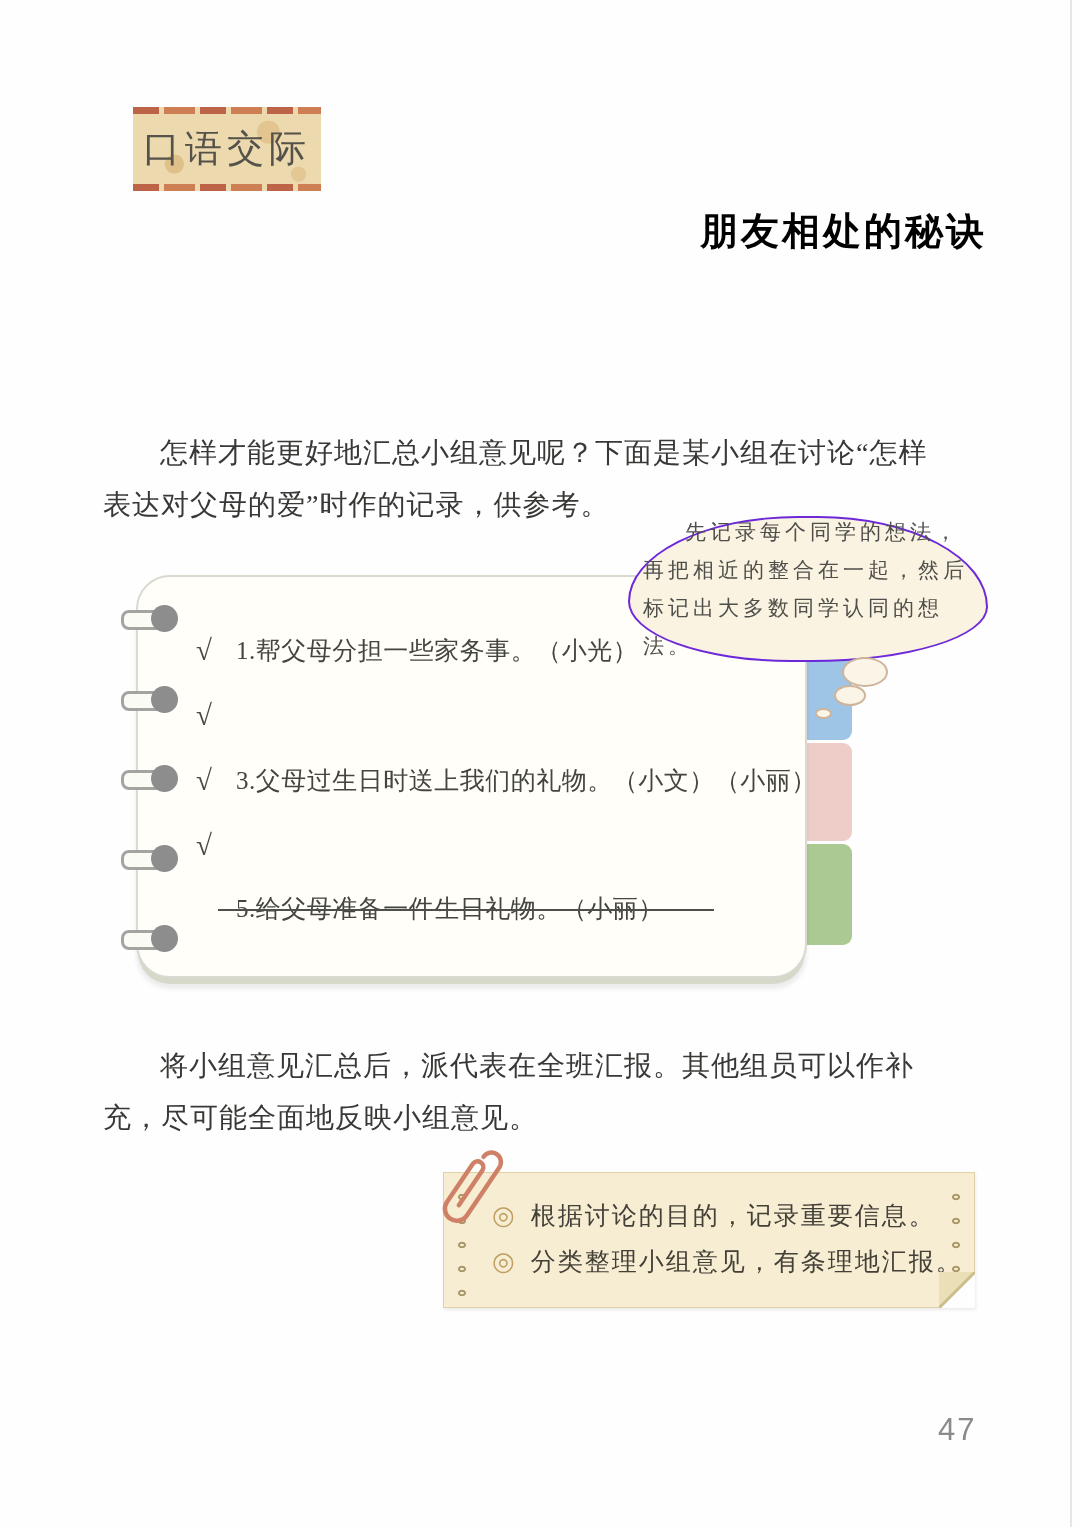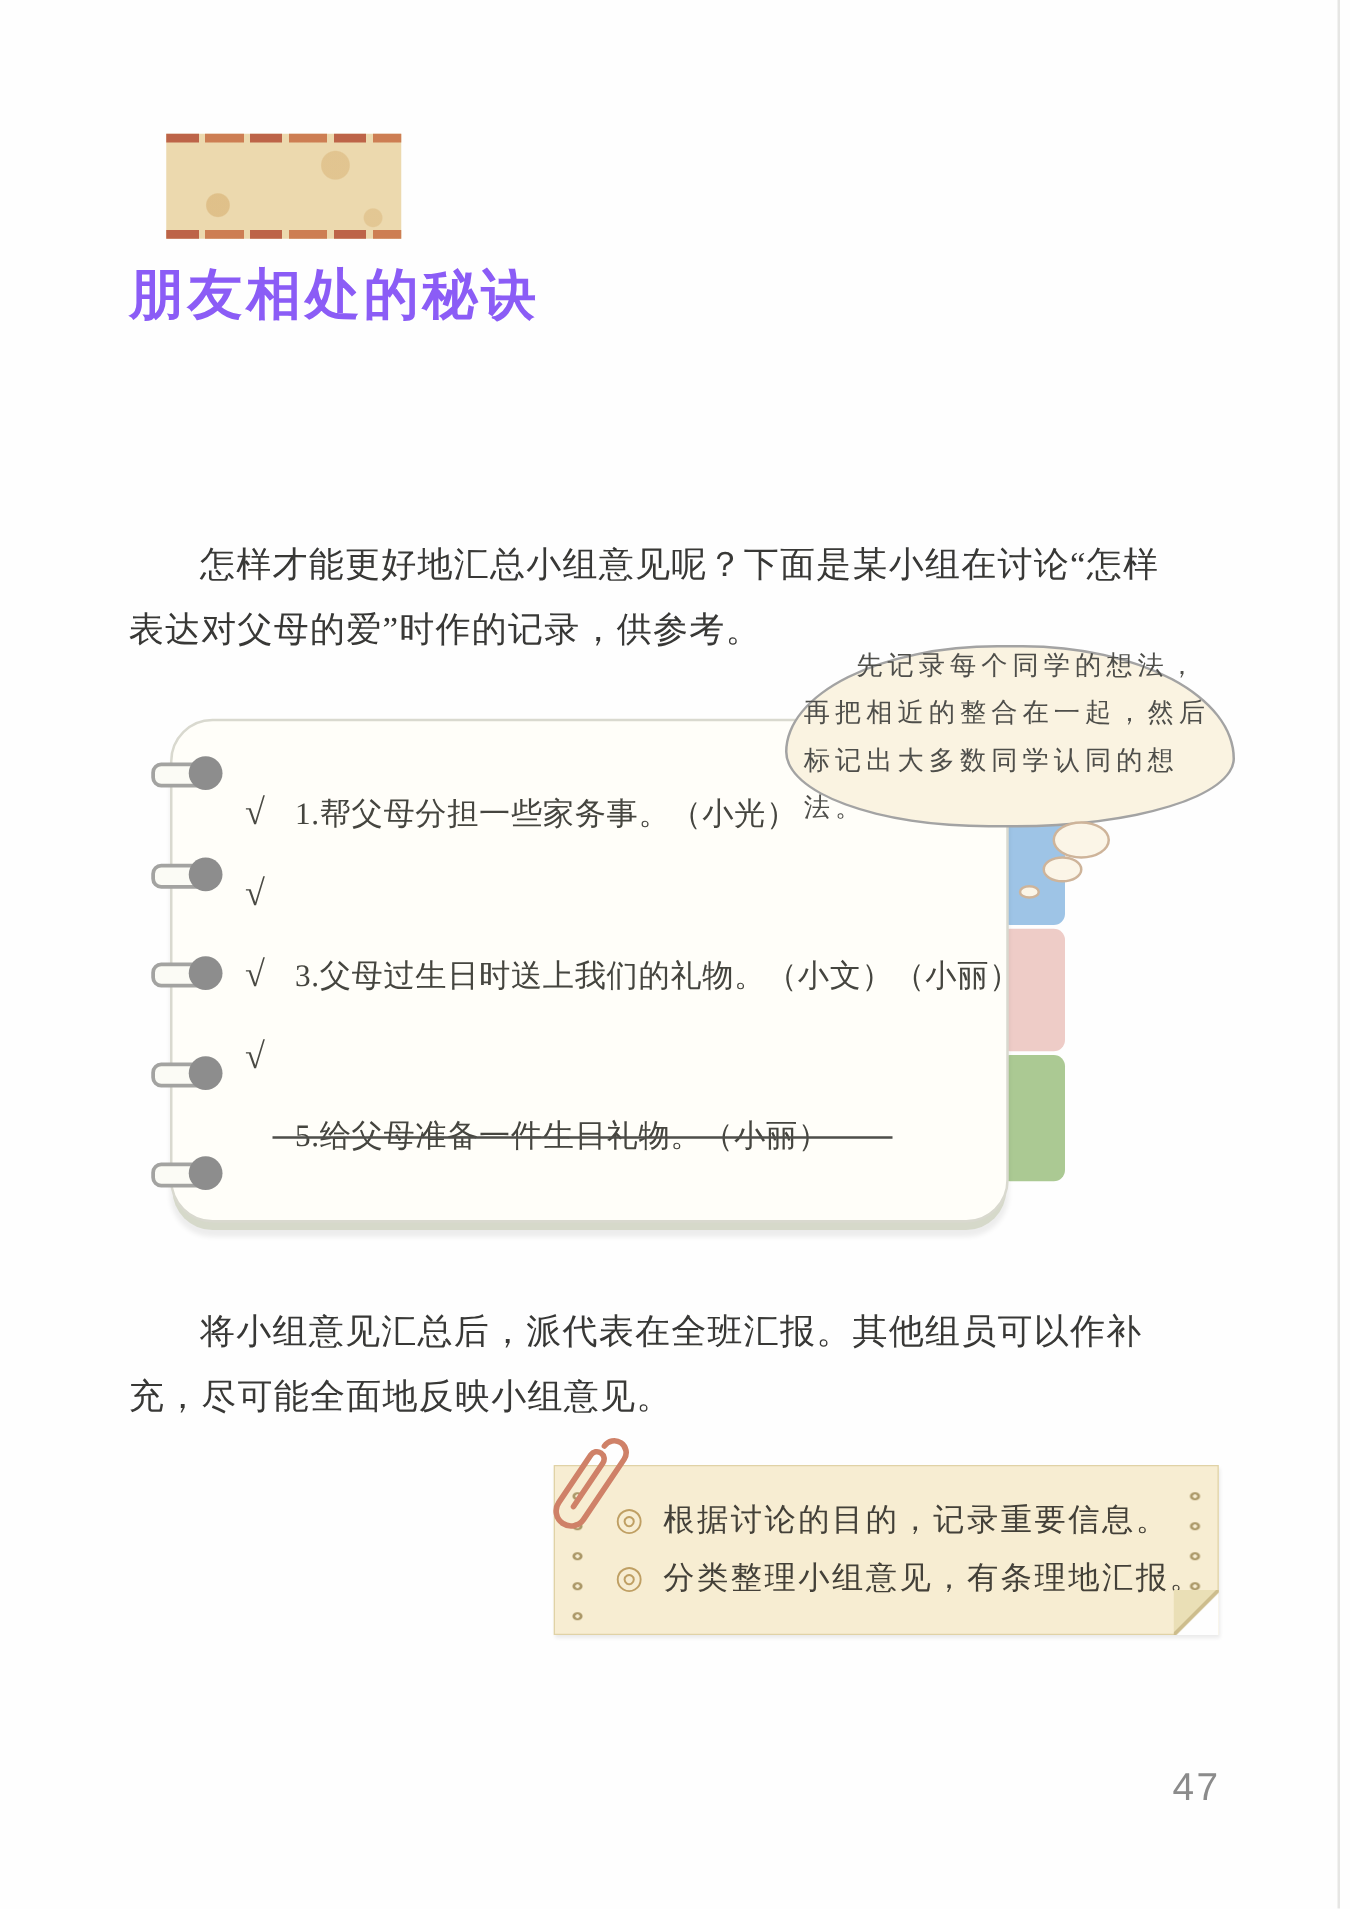--- a/index.html
+++ b/index.html
@@ -30,34 +30,34 @@
     background:repeating-linear-gradient(90deg,
       #bd6448 0 26px, rgba(0,0,0,0) 26px 31px,
       #cd7e53 31px 62px, rgba(0,0,0,0) 62px 67px);
   }
   .badge-dash.top { top:0; } .badge-dash.bottom { bottom:0; }
   .badge-label { font-size:37px; color:#54524a; letter-spacing:5px; }
 
   
   .title {
     position:absolute; left:103px; top:206px; width:884px;
-    text-align:left; font-size:44px; color:#8b5cf6; letter-spacing:3px;
+    text-align:right; font-size:38px; color:#000000; letter-spacing:3px;
   }
   .para {
     position:absolute; left:103px; width:886px;
     font-size:28px; line-height:52px; color:#383836;
     letter-spacing:1px; white-space:pre-line; text-indent:57px;
   }
   .para.p1 { top:290px; } .para.p2 { top:395px; }
   .para.p3 { top:427px; } .para.p4 { top:1040px; }
 
   
   .bubble {
     position:absolute; left:628px; top:516px; width:360px; height:146px;
-    background:#faf3e1; border:2px solid #a3a3a3; z-index:5;
+    background:#faf3e1; border:2px solid #6d28d9; z-index:5;
     border-radius:50% 50% 52% 48% / 62% 66% 40% 44%;
     display:flex; align-items:center; justify-content:center;
   }
   .bubble-text {
     width:330px; font-size:21px; line-height:38px; letter-spacing:4px;
     color:#4e4e4a; white-space:pre-line; text-indent:2em;
   }
   .tail-dot {
     position:absolute; background:#fbf5e7; border:2px solid #ceb49a;
     border-radius:50%; z-index:6;
@@ -149,20 +149,21 @@
   }
 </style>
 </head>
 <body>
 
 <div class="page">
   <div class="scan-edge"></div>
 
   <div class="badge">
     <div class="badge-dash top"></div>
+    <span class="badge-label">口语交际</span>
     <div class="badge-dash bottom"></div>
   </div>
 
   <h1 class="title">朋友相处的秘诀</h1>
 
   <p class="para p3">怎样才能更好地汇总小组意见呢？下面是某小组在讨论“怎样
 表达对父母的爱”时作的记录，供参考。</p>
 
   <div class="tab t0" style="background-color: rgb(158, 196, 230);"></div>
   <div class="tab t1" style="background-color: rgb(238, 204, 199);"></div>

